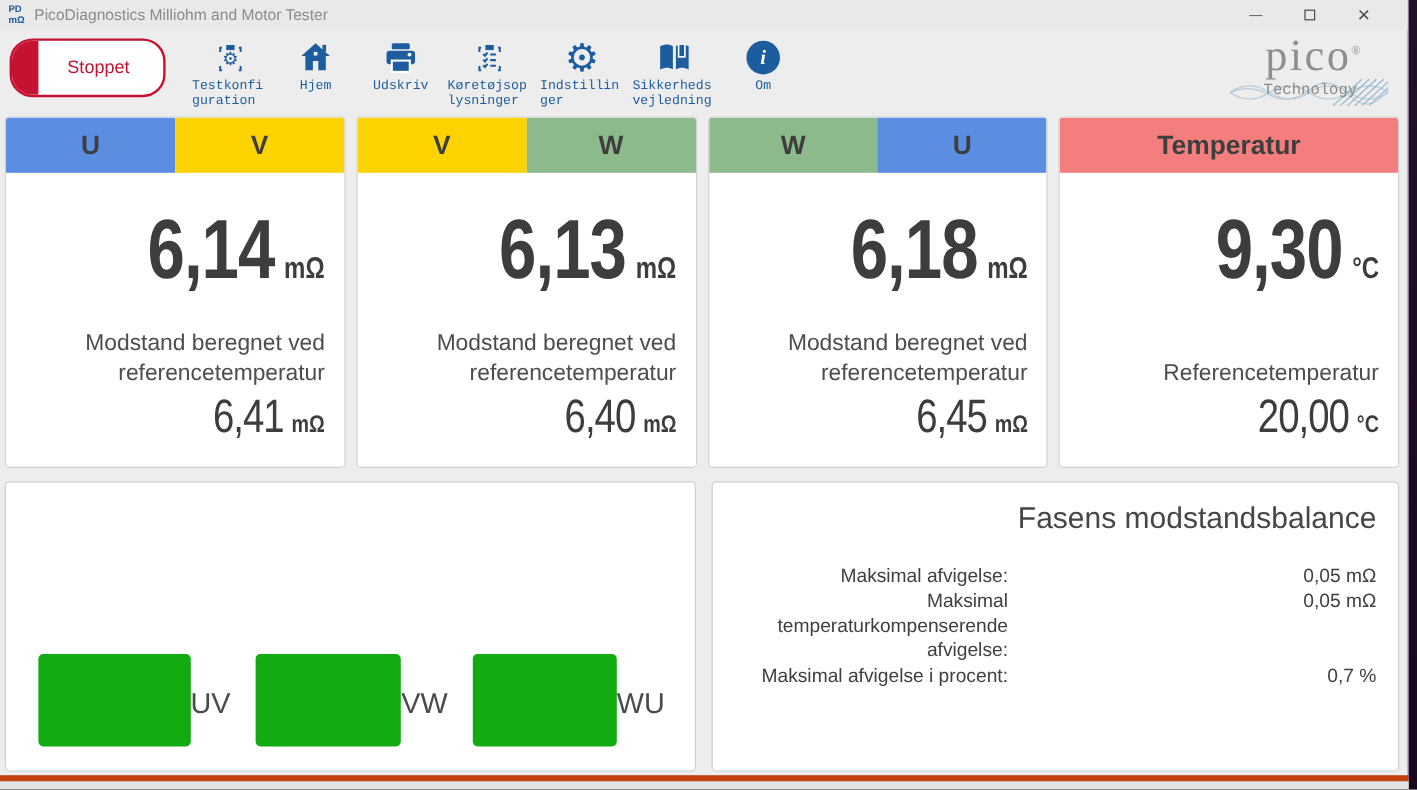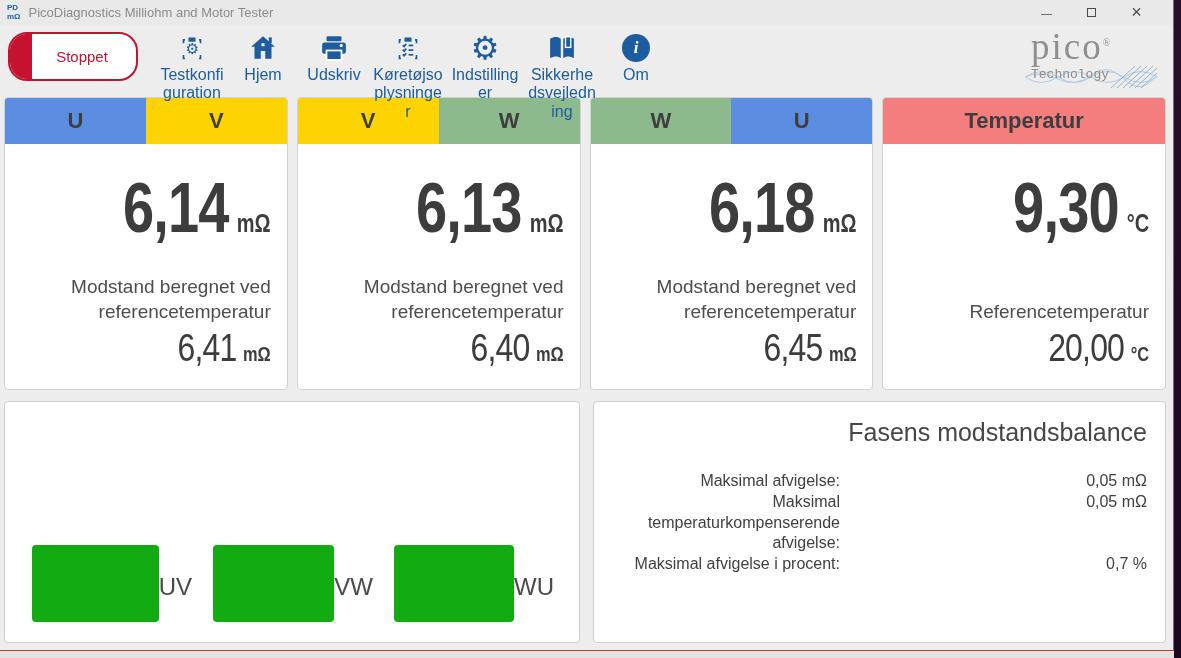--- a/index.html
+++ b/index.html
@@ -4,21 +4,21 @@
 <style>
   * { margin:0; padding:0; box-sizing:border-box; }
   html,body { width:1181px; height:658px; overflow:hidden; }
   body {
     font-family:"Liberation Sans", sans-serif;
     background:linear-gradient(180deg,#241028 0%,#1a081e 100%);
     position:relative;
   }
   .window {
     position:absolute; left:0; top:0; width:1174px; height:651px;
-    background:#ededed; border-right:1px solid #7a6a80; border-bottom:1px solid #c2410c;
+    background:#ededed; border-right:1px solid #7a6a80; border-bottom:5px solid #c2410c;
   }
   .bottom-strip {
     position:absolute; left:0; top:651px; width:1174px; height:7px; background:#e2e2e2;
   }
   
   .titlebar {
     height:25px; display:flex; align-items:center; padding-left:7px;
     background:#e9e9e9; position:relative;
   }
   .app-icon { color:#1d5c9e; font-weight:bold; font-size:8px; line-height:1.05; text-align:left; }
@@ -32,25 +32,25 @@
     width:130px; height:49px; border:2px solid #c41230; border-radius:19px;
     background:#fff; position:relative; overflow:hidden;
     display:flex; align-items:center; justify-content:center;
   }
   .status-btn .red-block { position:absolute; left:0; top:0; bottom:0; width:22px; background:#c41230; }
   .status-btn .status-label { color:#c41230; font-size:15px; margin-left:18px; }
   .tb-items { display:flex; margin-left:22px; gap:7px; }
   .tb-item { display:flex; flex-direction:column; align-items:center; width:64px; cursor:default; }
   .tb-item.wide { width:70px; }
   .tb-icon { height:32px; display:flex; align-items:center; justify-content:center; color:#1d5c9e; }
-  .tb-label { font-size:16px; color:#1d5c9e; text-align:center; line-height:1.15; margin-top:2px; word-break:break-word; max-width:72px; }
+  .tb-label { font-size:11px; color:#1d5c9e; text-align:left; line-height:1.15; margin-top:2px; word-break:break-word; max-width:72px;font-family:Liberation Mono, monospace; }
   .gear-glyph { font-family:"DejaVu Sans", sans-serif; font-size:32px; color:#1d5c9e; line-height:1; }
   .info-circle { width:28px; height:28px; border-radius:50%; background:#1d5c9e; color:#fff; display:flex; align-items:center; justify-content:center; font-weight:bold; font-size:17px; font-family:"Liberation Serif", serif; font-style:italic; }
   
-  .logo { position:absolute; right:14px; top:3px; width:128px; text-align:left; }
+  .logo { position:absolute; right:14px; top:3px; width:128px; text-align:center; }
   .logo-name { font-family:"Liberation Serif", serif; font-size:37px; color:#8f8f8f; letter-spacing:2px; line-height:1; position:relative; z-index:2; }
   .logo-name sup { font-size:10px; }
   .logo-waves { position:absolute; left:-6px; top:36px; z-index:1; }
   .logo-tagline { font-family:Liberation Mono, monospace; font-size:13px; color:#8a8a8a; margin-top:2px; position:relative; z-index:2; padding-right:6px; }
   
   .cards { display:grid; grid-template-columns:repeat(4,1fr); gap:9px; margin:2px 7px 0 4px; }
   .card { background:#fff; border:1px solid #d2d2d2; border-radius:4px; height:293px; overflow:hidden; display:flex; flex-direction:column; }
   .card-header { height:46px; display:flex; flex-shrink:0; }
   .hdr-seg { flex:1; display:flex; align-items:center; justify-content:center; font-weight:bold; font-size:22px; color:#3e3e3e; }
   .card-body { flex:1; display:flex; flex-direction:column; align-items:flex-end; padding:10px 16px 10px 12px; }

